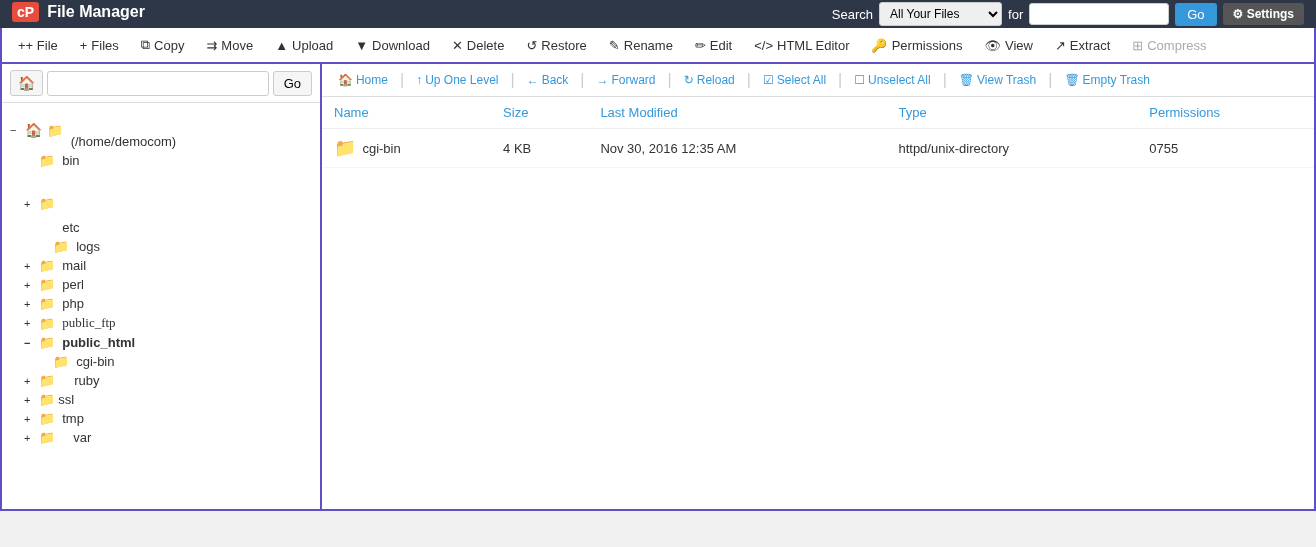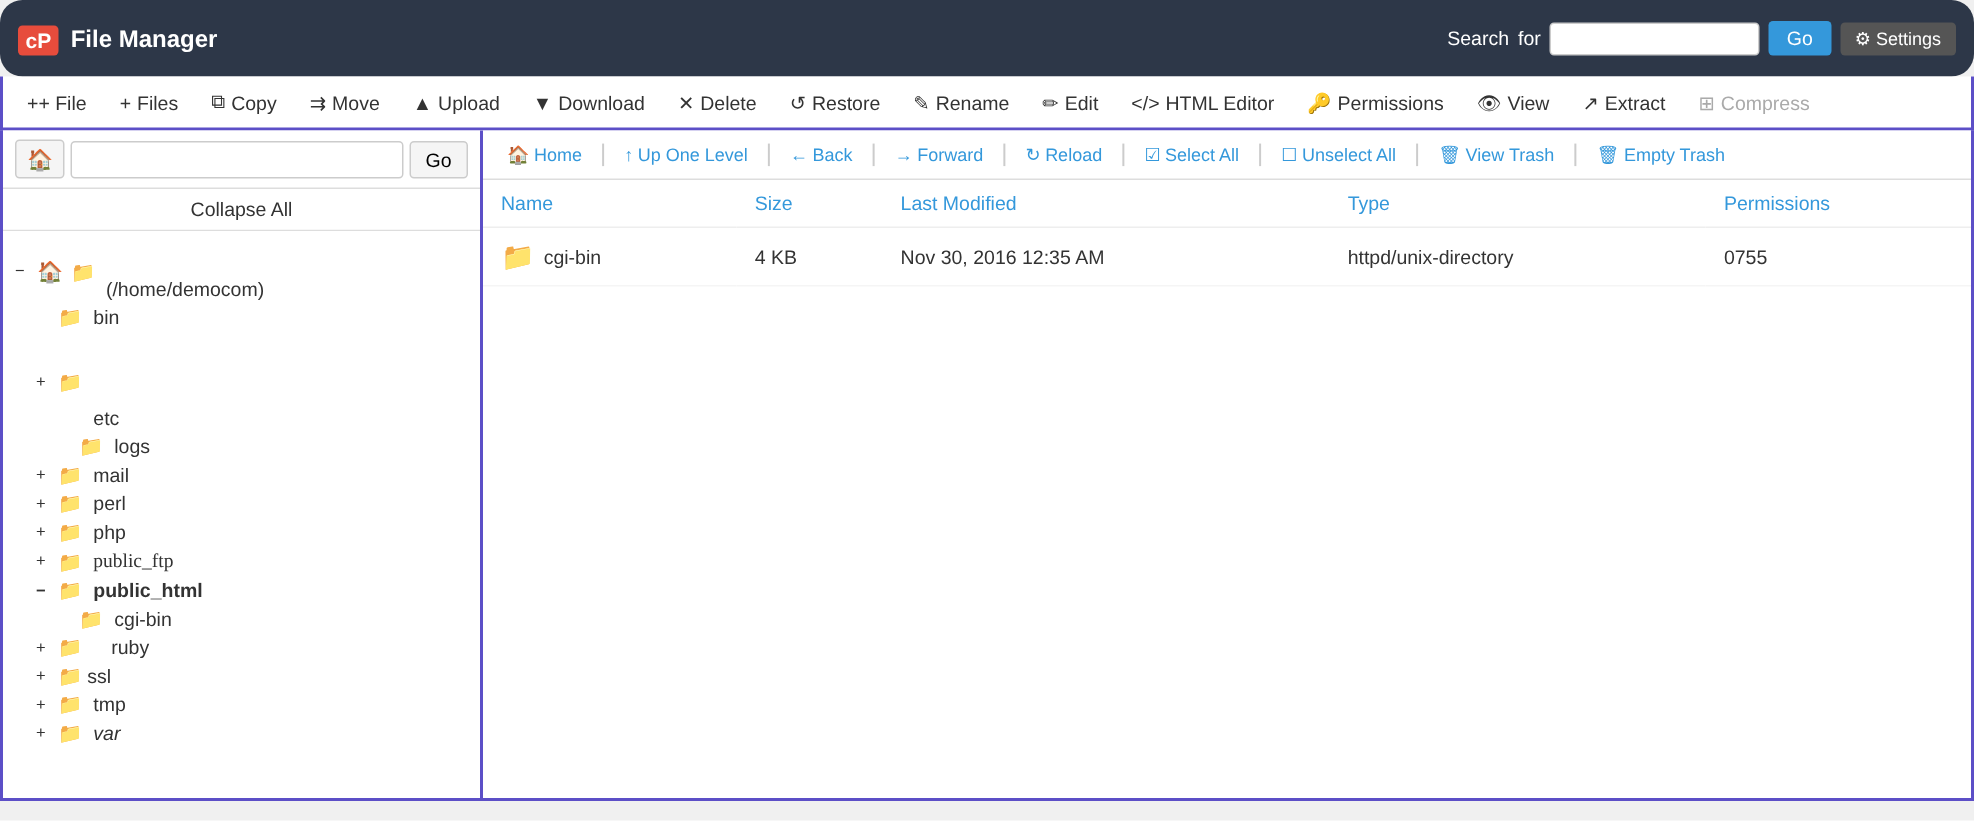--- a/index.html
+++ b/index.html
@@ -2,24 +2,23 @@
 <html><head>
   <meta charset="utf-8">
   <style>
     * { box-sizing: border-box; margin: 0; padding: 0; }
     body { font-family: Arial, sans-serif; font-size: 13px; background: #f0f0f0; }
 
     
     #topbar {
       background: #2d3748;
       display: flex;
-      align-items: flex-end;
-      padding: 14px 12px;
+      align-items: flex-start;
+      padding: 2px 12px;
       gap: 16px;
-      border-radius: 15px;
     }
     #topbar .brand {
       display: flex;
       align-items: center;
       gap: 8px;
       color: white;
       font-size: 16px;
       font-weight: bold;
     }
     #topbar .brand .cp-logo {
@@ -63,20 +62,21 @@
       background: #555;
       color: white;
       border: none;
       padding: 4px 10px;
       border-radius: 3px;
       cursor: pointer;
       font-size: 12px;
       display: flex;
       align-items: center;
       gap: 4px;
+      font-weight: bold;
     }
 
     
     #toolbar {
       background: #fff;
       border: 2px solid #5c4fc7;
       border-top: none;
       display: flex;
       align-items: center;
       flex-wrap: wrap;
@@ -249,20 +249,21 @@
 </head>
 <body>
 
 <div id="topbar">
   <div class="brand">
     <span class="cp-logo">cP</span>
     <span>File Manager</span>
   </div>
   <div class="search-area">
     <span>Search</span>
+    <select><option>All Your Files</option><option>File Names Only</option><option>File Contents</option></select>
     <span>for</span>
     <input type="text" placeholder="" style="">
     <button class="go-btn">Go</button>
     <button class="settings-btn">⚙ Settings</button>
   </div>
 </div>
 
 <div id="toolbar">
   <button class="toolbar-btn">
     <span>+</span>
@@ -327,23 +328,20 @@
 </div>
 
 <div id="main">
 
   <div id="left-panel">
     <div id="path-bar">
       <button class="home-btn">🏠</button>
       <input type="text" style="">
       <button class="go-btn2">Go</button>
     </div>
-    <div style="border-bottom:1px solid #ddd;">
-      <button id="collapse-all">Collapse All</button>
-    </div>
     <div id="tree">
 
     <div class="tree-item" style="padding-left: 0px;">
           <span style="color:#333;font-size:11px;width:12px;display:inline-block;">−</span>
           <span style="color:#e6a817;font-size:14px;">🏠</span>
           <span style="color:#e6a817;font-size:13px;margin-left:2px;">📁</span>
           <span style="margin-left:4px;margin-top:23px;">(/home/democom)</span>
         </div>
         <div class="tree-item" style="padding-left: 14px;">
           <span style="width:12px;display:inline-block;"></span>
@@ -401,21 +399,21 @@
           <span style="margin-left:0;">ssl</span>
         </div>
         <div class="tree-item" style="padding-left: 14px;">
           <span style="color:#333;font-size:11px;width:12px;display:inline-block;">+</span>
           <span style="color:#e6a817;font-size:13px;">📁</span>
           <span style="margin-left:4px;">tmp</span>
         </div>
         <div class="tree-item" style="padding-left: 14px;">
           <span style="color:#333;font-size:11px;width:12px;display:inline-block;">+</span>
           <span style="color:#e6a817;font-size:13px;">📁</span>
-          <span style="margin-left:4px;font-style:italic;">var</span>
+          <span style="margin-left:15px;">var</span>
         </div>
       </div>
   </div>
 
   <div id="right-panel">
     <div id="action-bar">
       <button class="action-btn">
         <span>🏠</span>
         <span>Home</span>
       </button>

